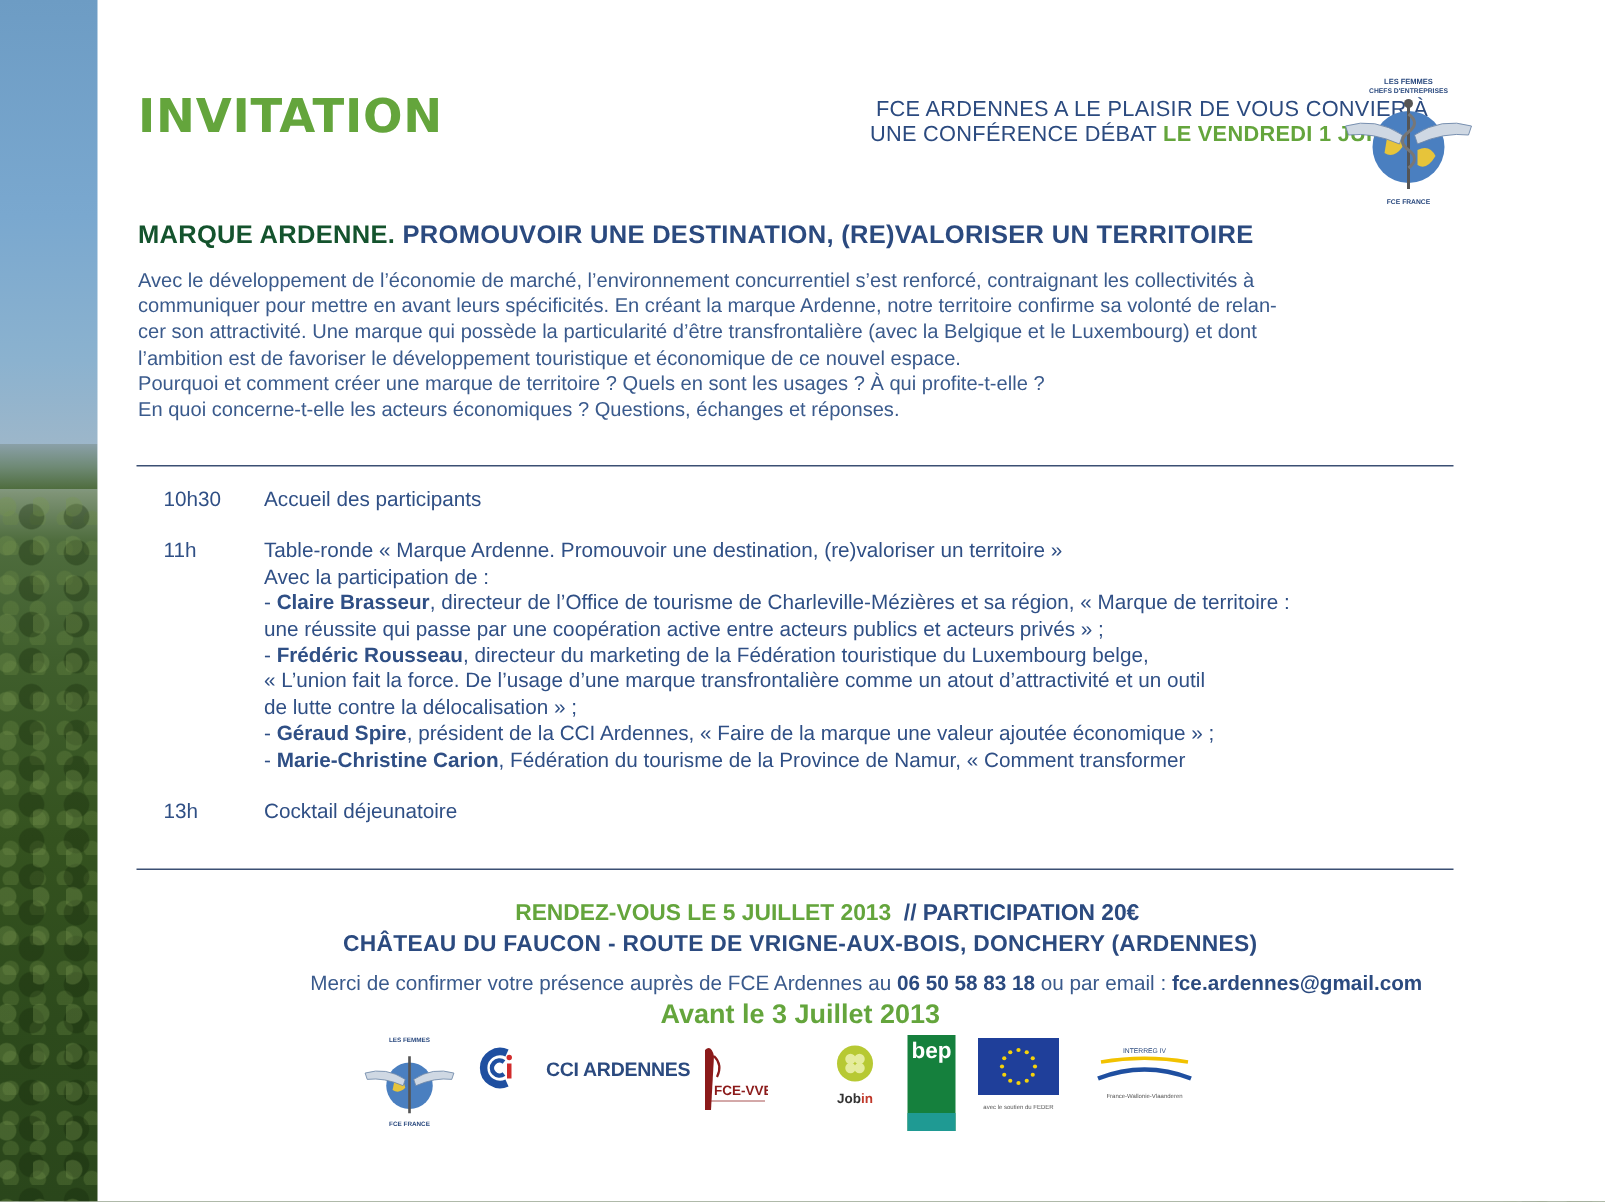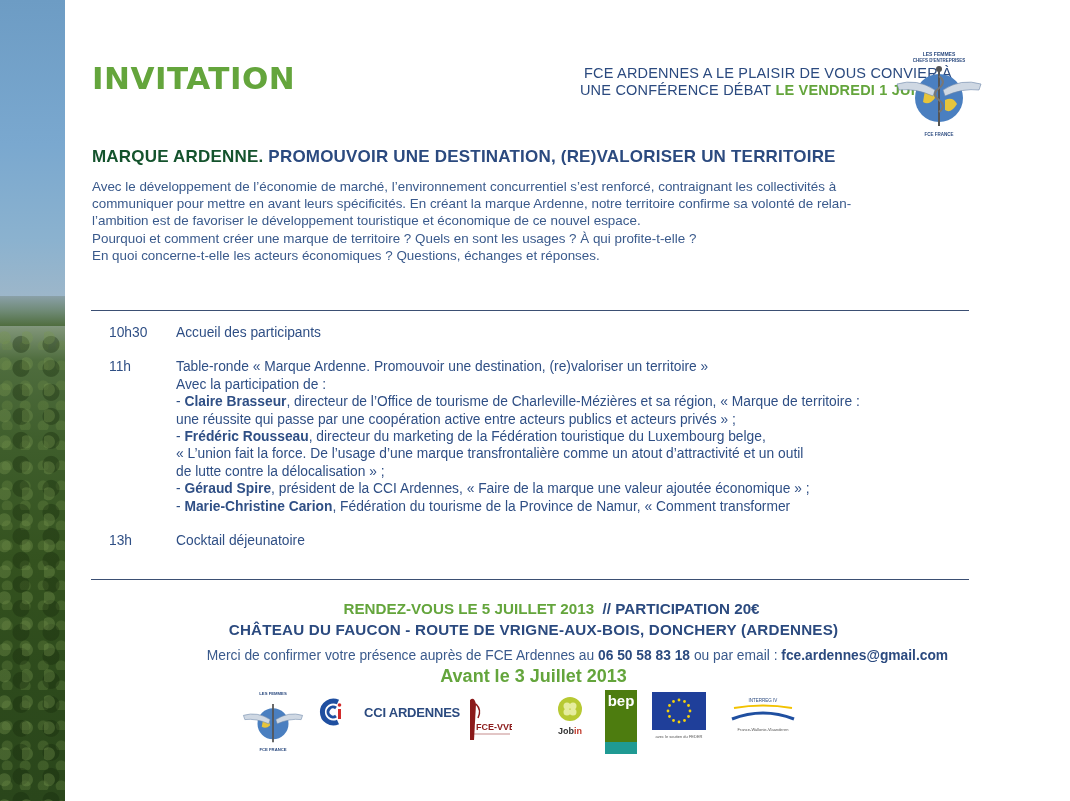--- a/index.html
+++ b/index.html
@@ -120,20 +120,21 @@
     <circle cx="44" cy="19" r="3" fill="#555"></circle>
     <path d="M44 26 Q52 32 44 38 Q36 44 44 50 Q52 56 44 62" fill="none" stroke="#777" stroke-width="2"></path>
     <text x="44" y="86" font-size="4.5" text-anchor="middle" fill="#2b4a7f" font-weight="bold" font-family="Liberation Sans, sans-serif">FCE FRANCE</text>
   </svg>
 
   <div class="headline"><span class="hl-green">MARQUE ARDENNE.</span><span> PROMOUVOIR UNE DESTINATION, (RE)VALORISER UN TERRITOIRE</span></div>
 
   <div class="intro">
     <p>Avec le développement de l’économie de marché, l’environnement concurrentiel s’est renforcé, contraignant les collectivités à</p>
     <p>communiquer pour mettre en avant leurs spécificités. En créant la marque Ardenne, notre territoire confirme sa volonté de relan-</p>
+    <p>cer son attractivité. Une marque qui possède la particularité d’être transfrontalière (avec la Belgique et le Luxembourg) et dont</p>
     <p>l’ambition est de favoriser le développement touristique et économique de ce nouvel espace.</p>
     <p>Pourquoi et comment créer une marque de territoire ? Quels en sont les usages ? À qui profite-t-elle ?</p>
     <p>En quoi concerne-t-elle les acteurs économiques ? Questions, échanges et réponses.</p>
   </div>
 
   <div class="divider top"></div>
 
   <div class="program">
     <div class="prog-row row-1">
       <div class="prog-time">10h30</div>
@@ -207,21 +208,21 @@
       <svg width="26" height="26" viewBox="0 0 26 26">
         <circle cx="13" cy="13" r="12" fill="#b7c933"></circle>
         <circle cx="10" cy="10" r="3.5" fill="#e5ec9e"></circle>
         <circle cx="16" cy="10" r="3.5" fill="#e5ec9e"></circle>
         <circle cx="10" cy="16" r="3.5" fill="#e5ec9e"></circle>
         <circle cx="16" cy="16" r="3.5" fill="#e5ec9e"></circle>
       </svg>
       <div class="jobin-text"><span style="color:#333">Job</span><span>in</span></div>
     </div>
 
-    <div class="logo" style="left:365px; top:2px; width:32px; height:52px; background:#4d7c0f; border-bottom:12px solid #1f9a93;">
+    <div class="logo" style="left:365px; top:2px; width:32px; height:52px; background:#15803d; border-bottom:12px solid #1f9a93;">
       <div style="color:#fff; font-size:15px; font-weight:bold; text-align:center; margin-top:2px;">bep</div>
     </div>
 
     <div class="logo" style="left:412px; top:4px; width:54px;">
       <svg width="54" height="38" viewBox="0 0 54 38">
         <rect width="54" height="38" fill="#1f3f9a"></rect>
         <g fill="#f5d20a">
           <circle cx="27" cy="8" r="1.4"></circle>
             <circle cx="32.5" cy="9.5" r="1.4"></circle>
             <circle cx="36.5" cy="13.5" r="1.4"></circle>

